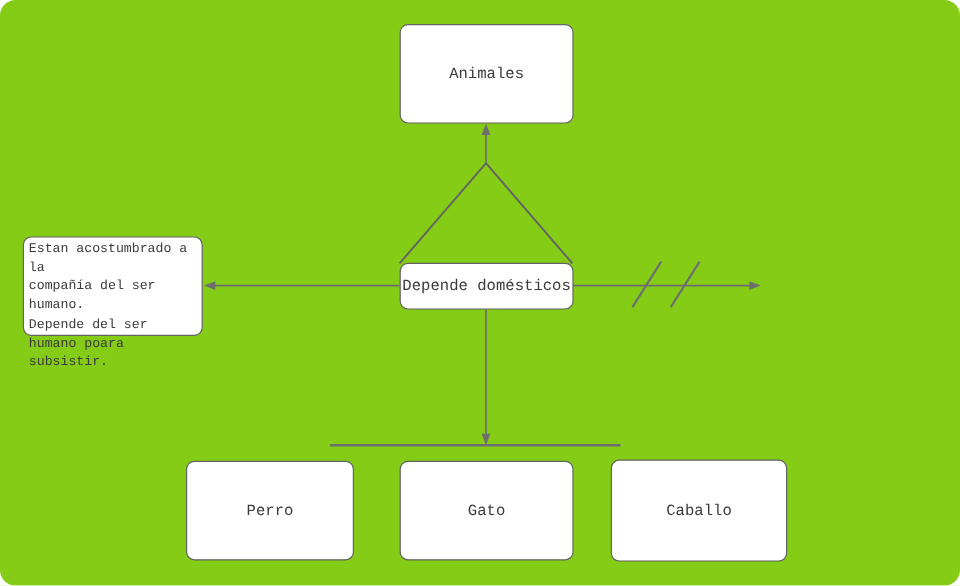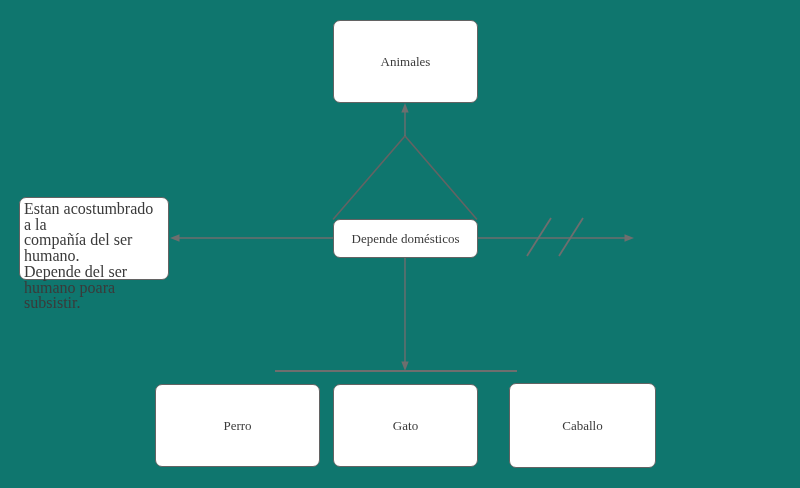--- a/index.html
+++ b/index.html
@@ -4,23 +4,24 @@
 <style>
   html, body {
     margin: 0;
     padding: 0;
     background: #ffffff;
   }
   .canvas {
     position: relative;
     width: 800px;
     height: 488px;
-    background: #0f766e;
-    font-family: Liberation Serif, serif;
+    background: #84cc16;
+    font-family: Liberation Mono, monospace;
     overflow: hidden;
+    border-radius: 13px;
   }
   .connectors {
     position: absolute;
     left: 0;
     top: 0;
     width: 800px;
     height: 488px;
   }
   .node {
     position: absolute;
@@ -37,24 +38,24 @@
   }
   .node span {
     white-space: pre-line;
   }
   .node-animales   { left: 333px; top: 20px;  width: 145px; height: 83px; }
   .node-domesticos { left: 333px; top: 219px; width: 145px; height: 39px; }
   .node-descripcion{
     left: 19px; top: 197px; width: 150px; height: 83px;
     align-items: flex-start; justify-content: flex-start;
     text-align: left; padding: 3px 4px;
-    font-size: 16px; line-height: 15.7px;
+    font-size: 11px; line-height: 15.7px;
   }
   .node-silvestres { left: 634px; top: 197px; width: 145px; height: 83px; }
-  .node-perro      { left: 155px; top: 384px; width: 165px; height: 83px; }
+  .node-perro      { left: 155px; top: 384px; width: 140px; height: 83px; }
   .node-gato       { left: 333px; top: 384px; width: 145px; height: 83px; text-align: center; }
   .node-caballo    { left: 509px; top: 383px; width: 147px; height: 85px; }
 </style>
 </head>
 <body>
 
 <div class="canvas">
 
   <svg class="connectors" viewBox="0 0 800 488" xmlns="http://www.w3.org/2000/svg">
 

